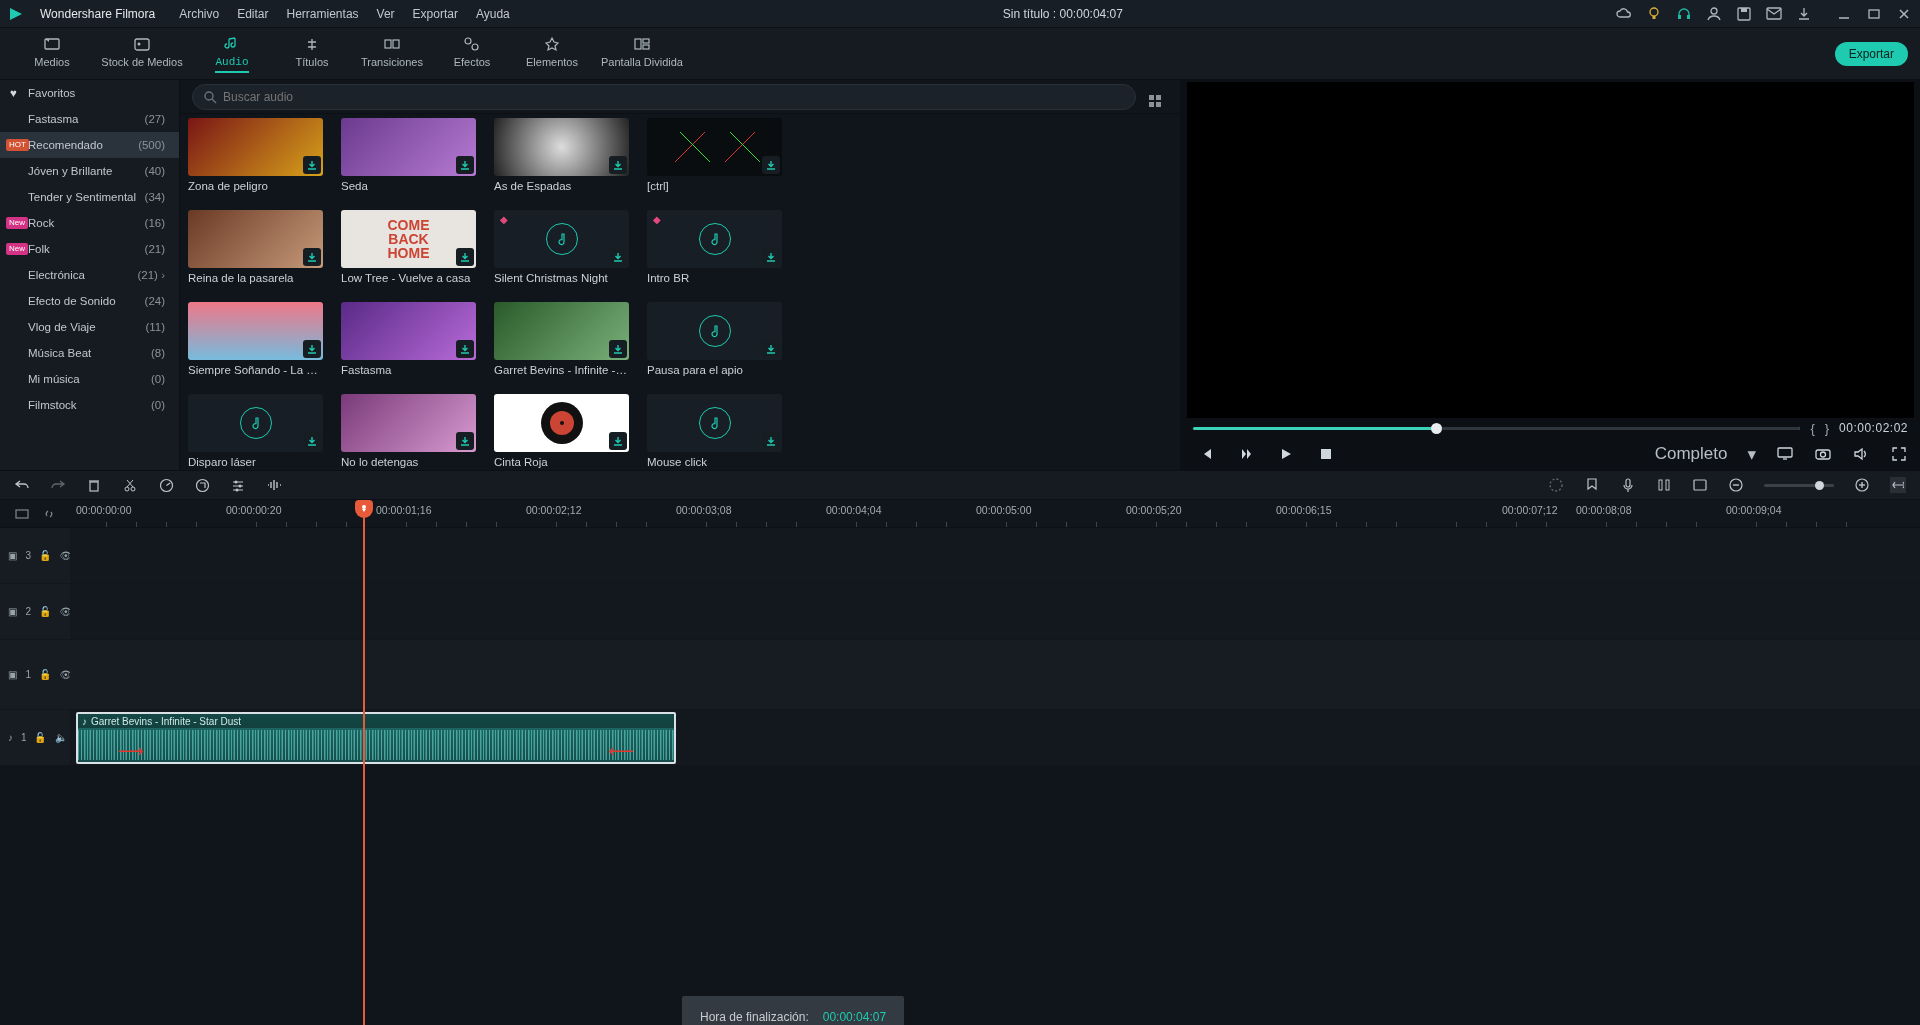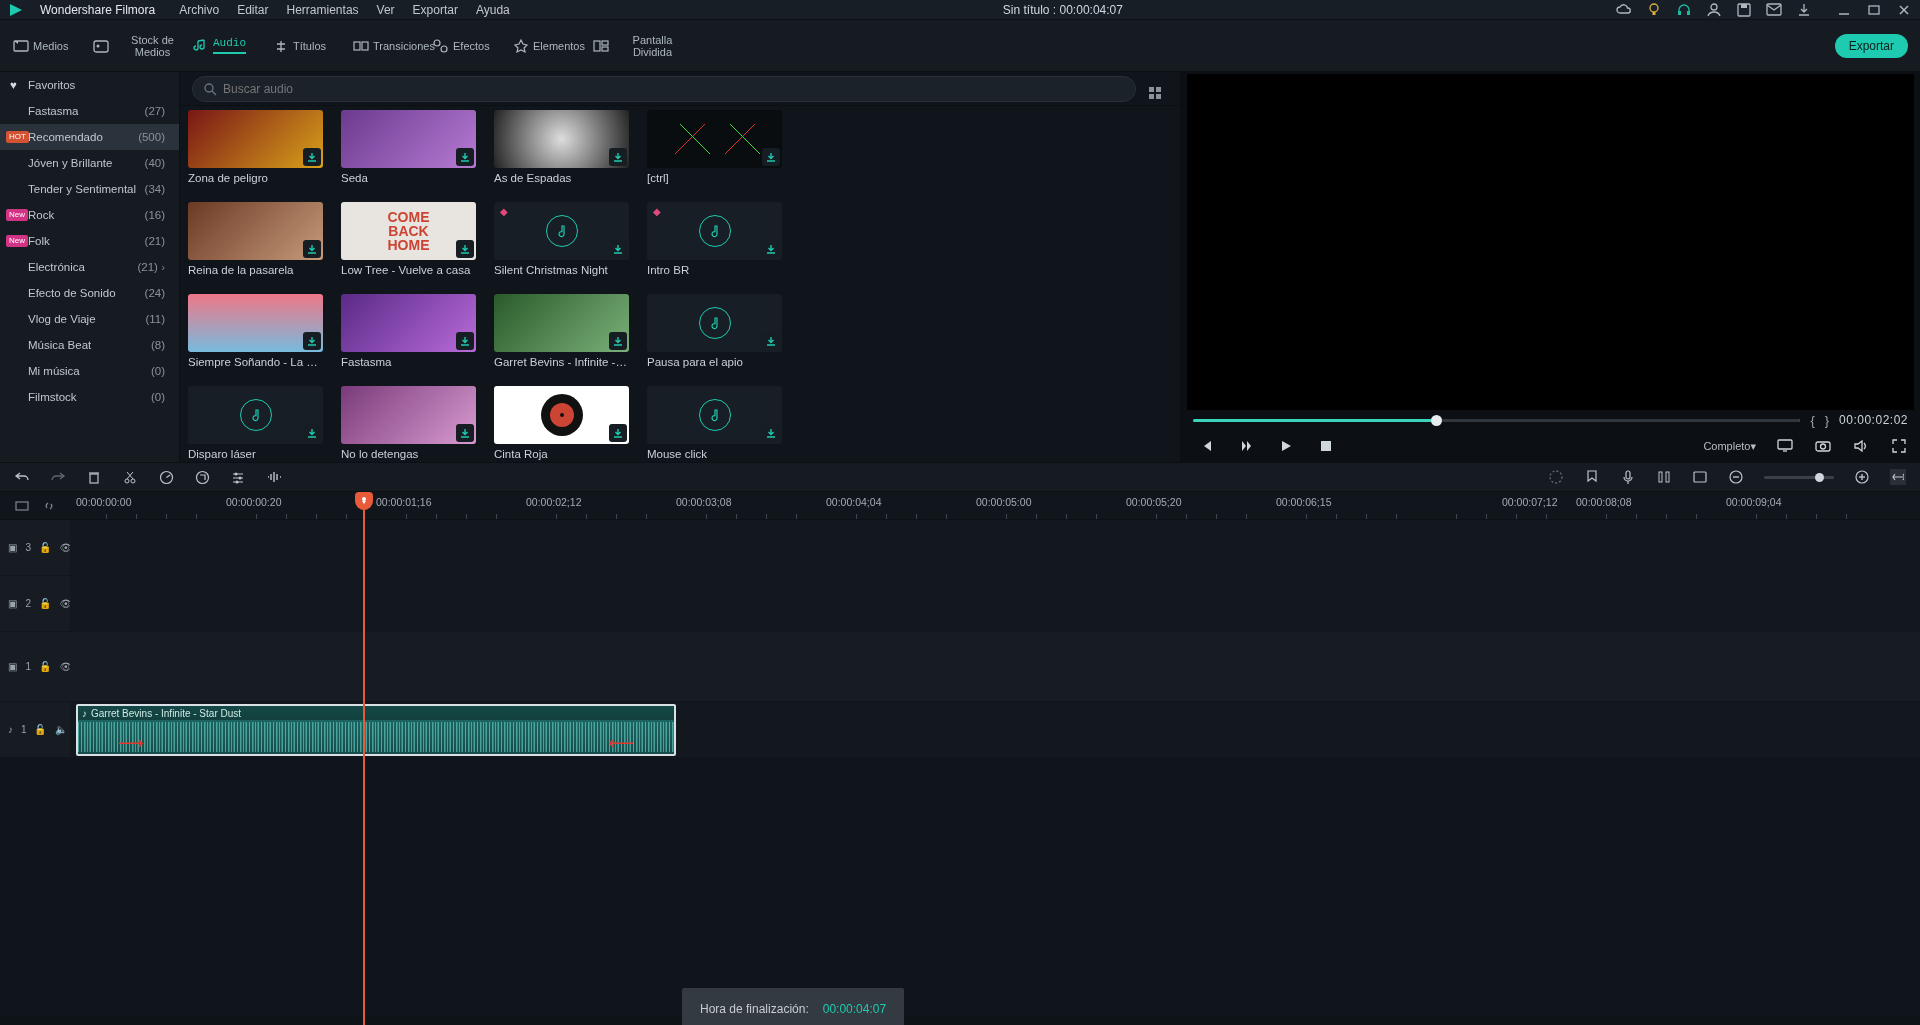--- a/index.html
+++ b/index.html
@@ -1,30 +1,30 @@
 <!DOCTYPE html>
 <html><head>
 <meta charset="utf-8">
 <style>
 * { margin: 0; padding: 0; box-sizing: border-box; }
 body { font-family: "Segoe UI", Arial, sans-serif; background: #0e1318; color: #c0c7cf; font-size: 12px; width: 1920px; height: 1025px; overflow: hidden; user-select: none; }
 
 
-.menubar { height: 20px; background: #181e25; display: flex; align-items: center; padding: 0 8px; gap: 16px; border-bottom:1px solid #0c0f13; }
+.menubar { height: 28px; background: #181e25; display: flex; align-items: center; padding: 0 8px; gap: 16px; border-bottom:1px solid #0c0f13; }
 .menubar .logo { width: 16px; height: 16px; }
 .menubar .app-name { font-size: 12px; color:#e3e8ee; margin-right:8px; }
 .menubar .menus { display:flex; gap:18px; }
 .menubar .menus span { cursor:pointer; }
 .menubar .center-title { flex:1; text-align:center; color:#cfd7df; }
 .menubar .right-icons { display:flex; gap:14px; align-items:center; }
 .menubar .right-icons .ico { width:16px; height:16px; display:flex; align-items:center; justify-content:center; cursor:pointer; opacity:0.9; }
 
 
 .tabbar { height: 52px; background: #151b21; display:flex; align-items:center; padding:0 12px; border-bottom:1px solid #0c0f13; }
-.tab-item { width: 80px; text-align:center; display:flex; align-items:center; gap:3px; font-size:11px; color:#aeb7bf; cursor:pointer; }
+.tab-item { width: 80px; text-align:center; display:flex; flex-direction:column; align-items:center; gap:3px; font-size:11px; color:#aeb7bf; cursor:pointer; }
 .tab-item.wider { width: 100px; }
 .tab-item .tab-ico { width:18px; height:18px; display:flex; align-items:center; justify-content:center; }
 .tab-item.active { color:#1ecab0; }
 .tab-item.active .tab-label { border-bottom:2px solid #1ecab0; padding-bottom:3px;font-family:Liberation Mono, monospace; }
 .tabbar .spacer { flex:1; }
 .export-btn { background:#1ecab0; color:#0c201b; font-size:12px; padding:5px 14px; border-radius:14px; cursor:pointer; border:none; font-weight:500; }
 
 
 .main-row { display:flex; height: 390px; }
 
@@ -62,21 +62,21 @@
 .preview-scrub { height: 20px; display:flex; align-items:center; padding:0 12px; gap:10px; }
 .scrub-track { flex:1; height:3px; background:#3bd4bb; position:relative; border-radius:2px;}
 .scrub-track .knob { position:absolute; top:-4px; width:11px; height:11px; background:#e6ecef; border-radius:50%; left: 39.2%; }
 .scrub-track .post { position:absolute; top:0; height:3px; right:0; background:#2f363d; border-radius:2px; left:39.2%; }
 .bracket { color:#9ea6ad; font-size:13px;}
 .time-readout { font-size:12px; color:#cbd3da; letter-spacing:0.5px;}
 .preview-ctrl { height: 32px; display:flex; align-items:center; padding:0 12px; gap:20px;}
 .pv-btn { width:18px; height:18px; display:flex; align-items:center; justify-content:center; cursor:pointer; }
 .preview-ctrl .left-grp { display:flex; gap:22px; margin-left:4px;}
 .preview-ctrl .spacer { flex:1; }
-.quality-dd{ font-size:11px; color:#b7bec6; display:flex; align-items:center; gap:0;}
+.quality-dd{ font-size:17px; color:#b7bec6; display:flex; align-items:center; gap:20px;}
 
 
 .timeline-toolbar { height:30px; background:#151b21; display:flex; align-items:center; padding:0 14px; gap:20px; border-top:1px solid #0c0f13; border-bottom:1px solid #0c0f13;}
 .tl-ico { width:16px; height:16px; display:flex; align-items:center; justify-content:center; cursor:pointer; opacity:.9;}
 .tl-spacer{flex:1;}
 .zoom-slider{ width:70px; height:3px; background:#3a4149; position:relative; border-radius:2px;}
 .zoom-slider .dot{position:absolute; right:10px; top:-3px; width:9px; height:9px; background:#cfd6dc; border-radius:50%;}
 
 
 .ruler-row{ height:28px; background:#11161c; display:flex; align-items:center; border-bottom:1px solid #0c0f13;}

